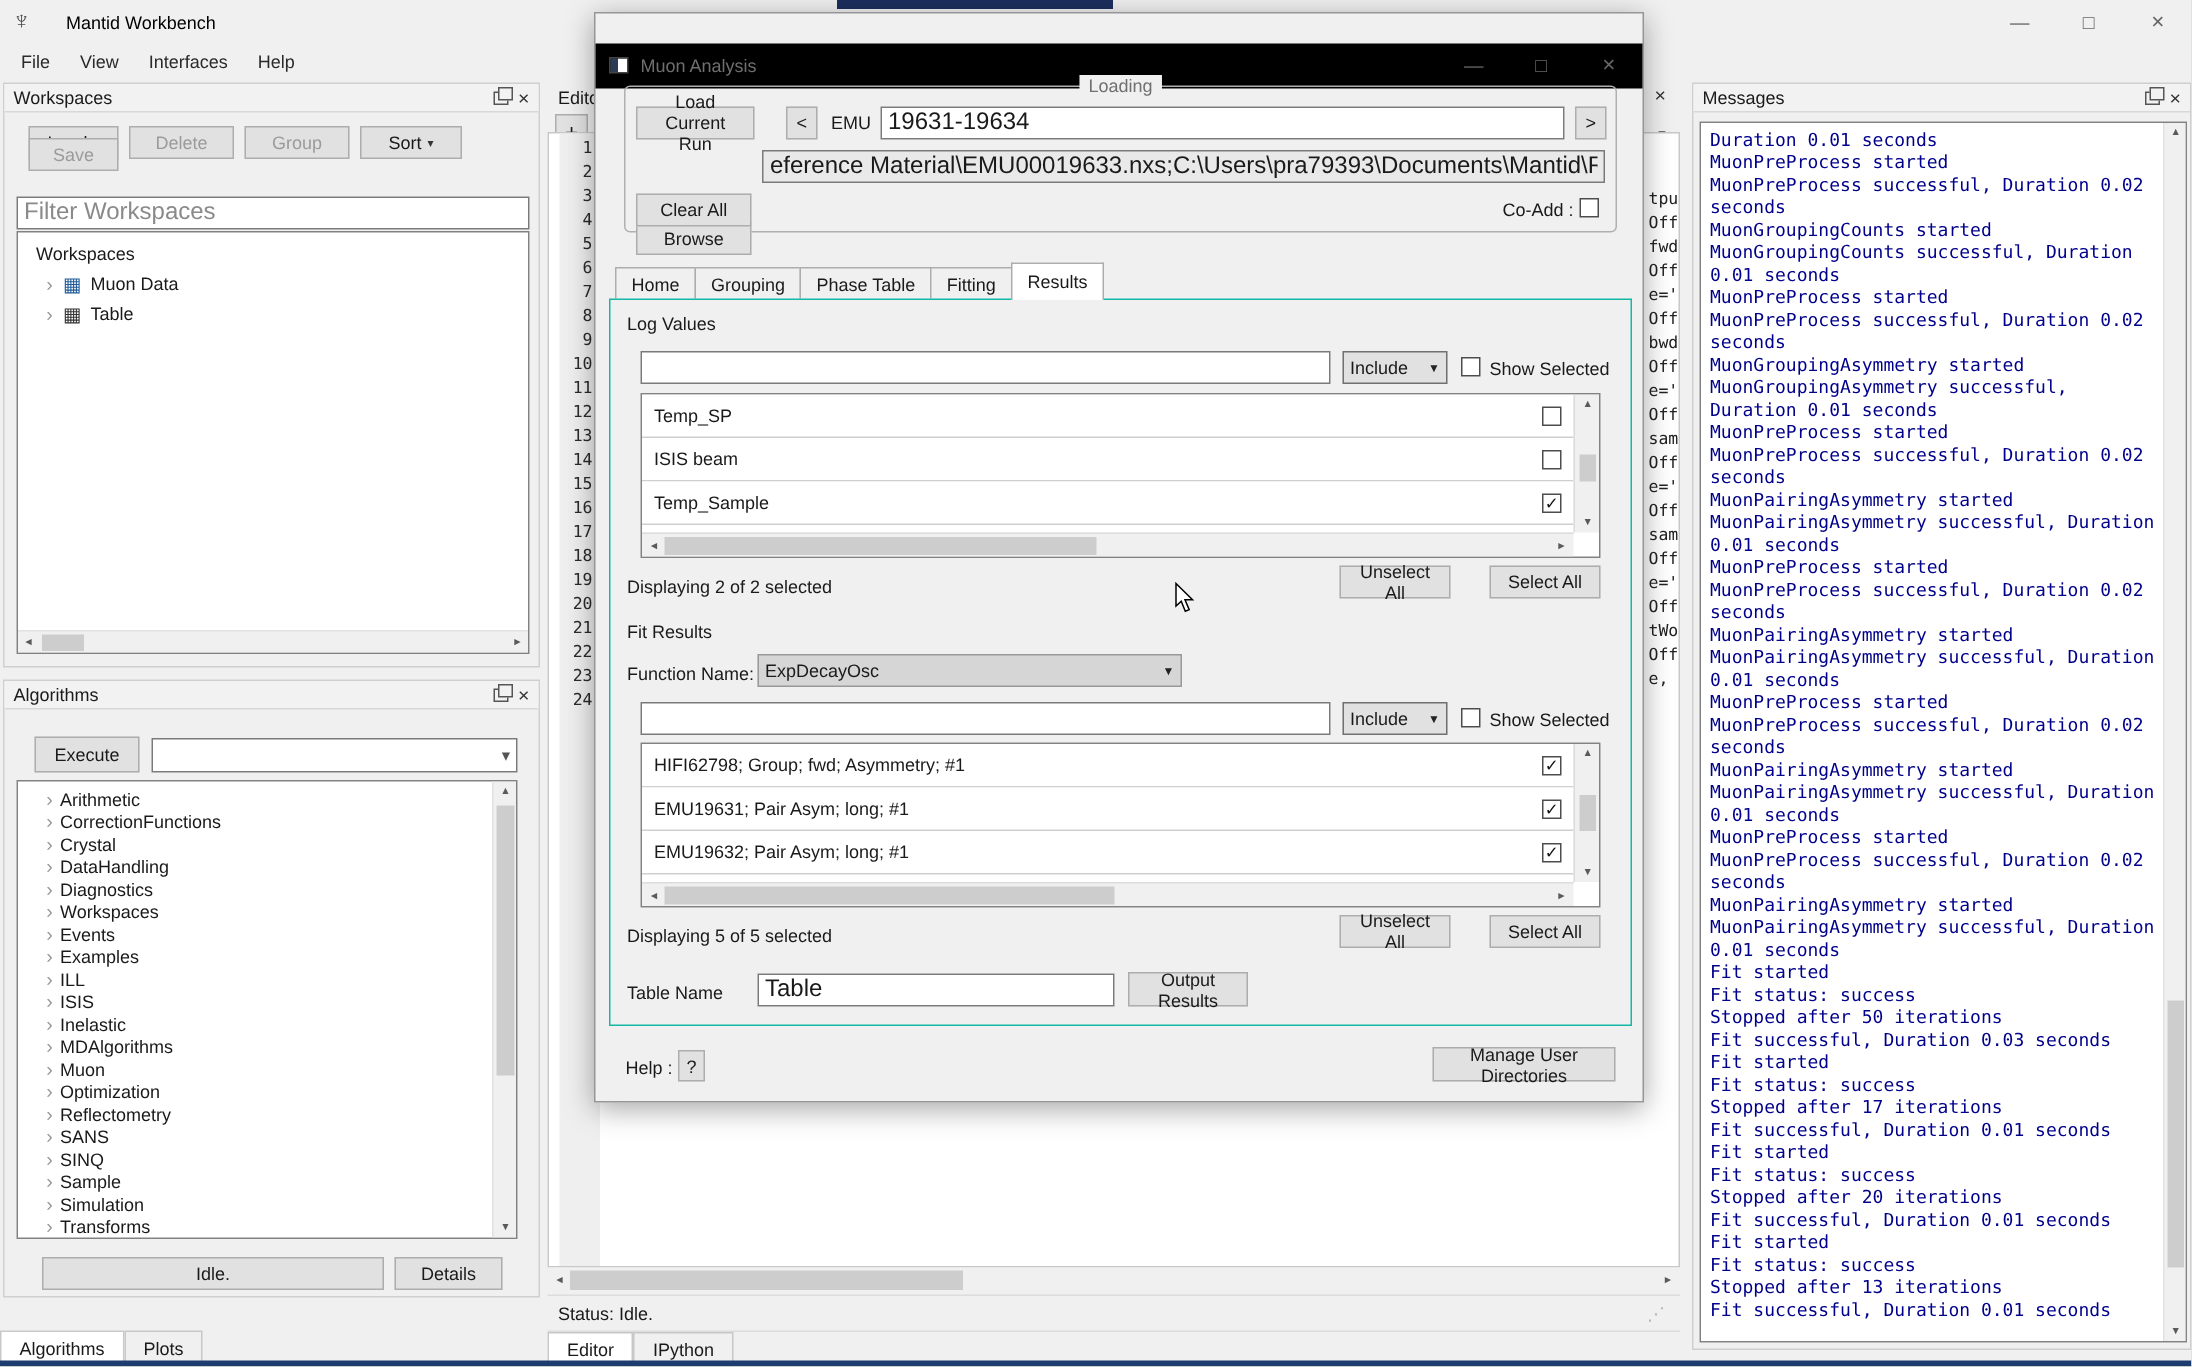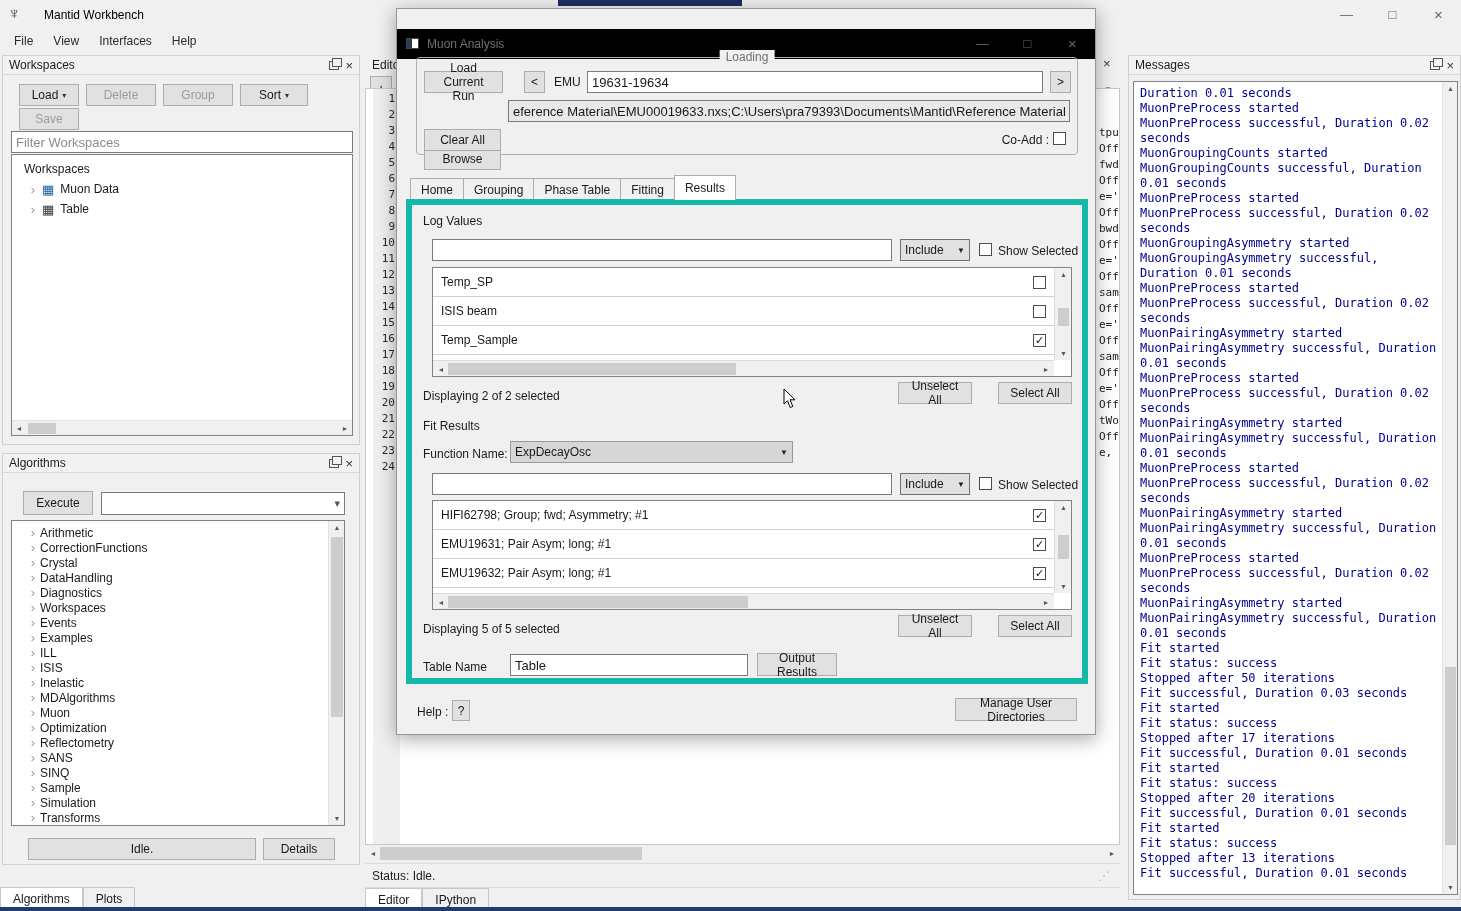--- a/index.html
+++ b/index.html
@@ -15,21 +15,21 @@
   .panel{position:absolute;background:#f0f0f0;border:1px solid #cfcfcf;box-sizing:border-box;}
   .panel-header{position:absolute;left:0;top:0;right:0;height:19px;display:flex;align-items:center;
                 padding:0 6px;background:#f2f2f2;border-bottom:1px solid #d8d8d8;box-sizing:border-box;}
   .panel-title{flex:1;color:#1a1a1a;}
   .float-icon{position:relative;width:8px;height:7px;border:1px solid #555;margin:0 6px 0 4px;}
   .float-icon::before{content:"";position:absolute;left:2px;top:-4px;width:8px;height:7px;
                 border:1px solid #555;background:#f2f2f2;}
   .x-icon{font-size:13px;color:#333;line-height:13px;}
   
   .input{position:absolute;background:#fff;border:1px solid #7a7a7a;box-sizing:border-box;
-         font-family:inherit;font-size:13px;padding:1px 4px;outline:none;color:#1a1a1a;}
+         font-family:inherit;font-size:16px;padding:1px 4px;outline:none;color:#1a1a1a;}
   .input::placeholder{color:#8a8a8a;}
   .listbox{position:absolute;background:#fff;border:1px solid #828282;box-sizing:border-box;overflow:hidden;}
   
   .tree-row{display:flex;align-items:center;height:20px;}
   .chev{width:14px;color:#9a9a9a;font-size:13px;line-height:13px;text-align:center;}
   .ws-icon{font-size:13px;margin:0 6px 0 2px;line-height:13px;}
   .alg-row{display:flex;align-items:center;height:15px;}
   
   .sb-track{position:absolute;background:#f0f0f0;box-sizing:border-box;}
   .sb-arrow{position:absolute;color:#5a5a5a;font-size:7px;text-align:center;box-sizing:border-box;}
@@ -96,21 +96,21 @@
           <span>Delete</span>
         </button>
         <button class="btn disabled" style="width: 70px; height: 22px;">
           <span>Group</span>
         </button>
         <button class="btn" style="width: 68px; height: 22px;">
           <span>Sort</span>
           <span class="dd-arrow">▾</span>
         </button>
       </div>
-    <button class="btn disabled abs" style="left:16px;top:52px;width:60px;height:22px;text-align:right;">
+    <button class="btn disabled abs" style="left:16px;top:36px;width:60px;height:22px;text-align:right;">
       <span>Save</span>
     </button>
     <input class="input" style="left: 8px; top: 75px; width: 342px; height: 22px;" placeholder="Filter Workspaces">
     <div class="listbox" style="left:8px;top:98px;width:342px;height:282px;">
       <div class="tree-row" style="padding-left:12px;margin-top:4px;">
         <span>Workspaces</span>
       </div>
       <div>
           <div class="tree-row" style="padding-left: 14px;">
             <span class="chev">›</span>
@@ -404,21 +404,21 @@
       <input class="input" style="left: 91px; top: 42px; width: 562px; height: 22px; background: rgb(233, 233, 233);" value="eference Material\EMU00019633.nxs;C:\Users\pra79393\Documents\Mantid\Reference Material\EMU00019634.nxs">
       <button class="btn abs" style="left:7px;top:71px;width:77px;height:22px;">
         <span>Clear All</span>
       </button>
       <span class="abs" style="right:28px;top:75px;">Co-Add :</span>
       <span class="checkbox abs" style="right:11px;top:74px;"></span>
     </div>
 
     <div class="abs" style="left:13px;top:168px;height:24px;"><span class="dtab">Home</span><span class="dtab">Grouping</span><span class="dtab">Phase Table</span><span class="dtab">Fitting</span><span class="dtab active">Results</span></div>
 
-    <div class="abs" style="left:9px;top:190px;width:682px;height:485px;border:6px solid #14b8a6;background:#f0f0f0;">
+    <div class="abs" style="left:9px;top:190px;width:682px;height:485px;border:1px solid #14b8a6;background:#f0f0f0;">
 
       <span class="abs" style="left:11px;top:9px;">Log Values</span>
       <input class="input" style="left: 20px; top: 34px; width: 460px; height: 22px;" value="">
       <div class="combo" style="left:488px;top:34px;width:70px;height:22px;background:#e1e1e1;border-color:#707070;">
         <span>Include</span>
         <span class="combo-arrow">▼</span>
       </div>
       <span class="checkbox abs" style="left:567px;top:38px;"></span>
       <span class="abs" style="left:586px;top:39px;">Show Selected</span>
 

